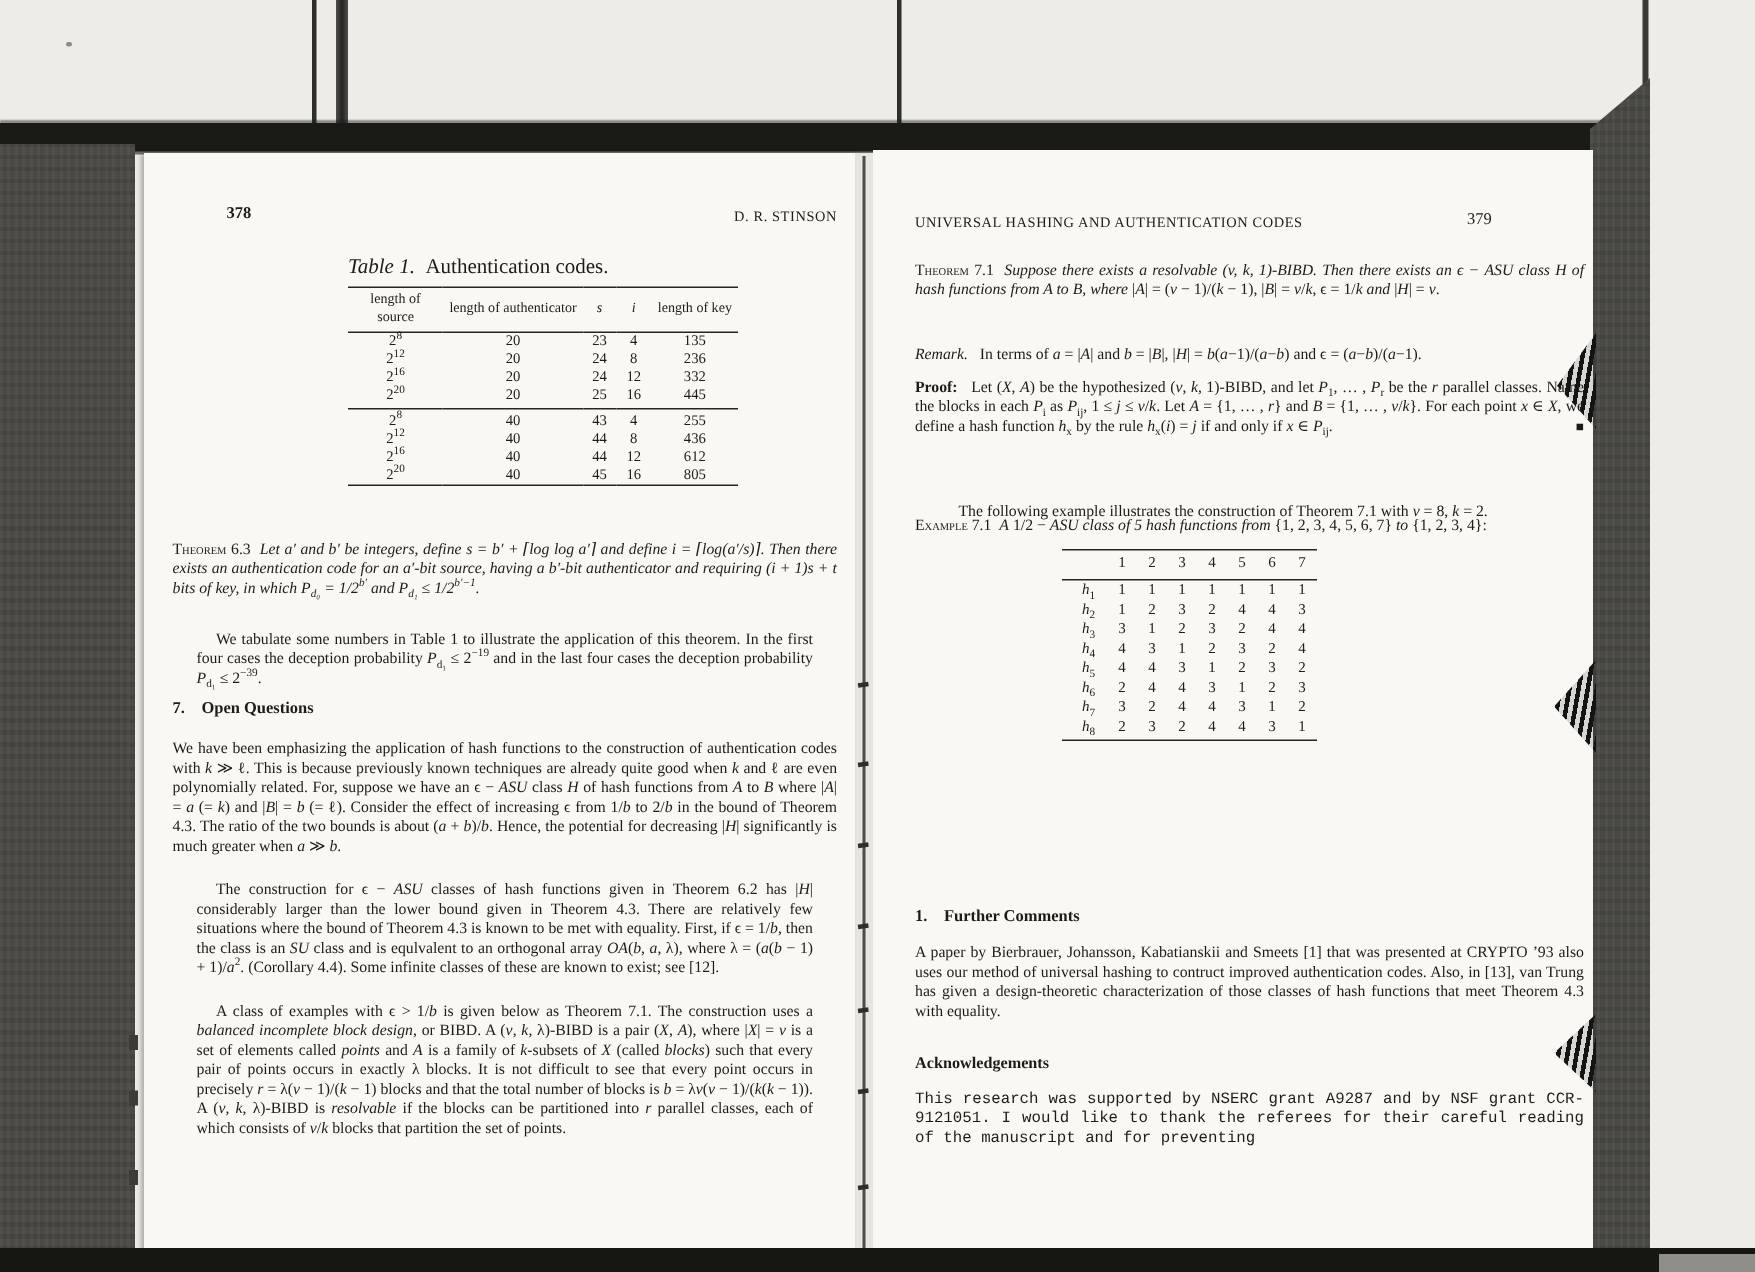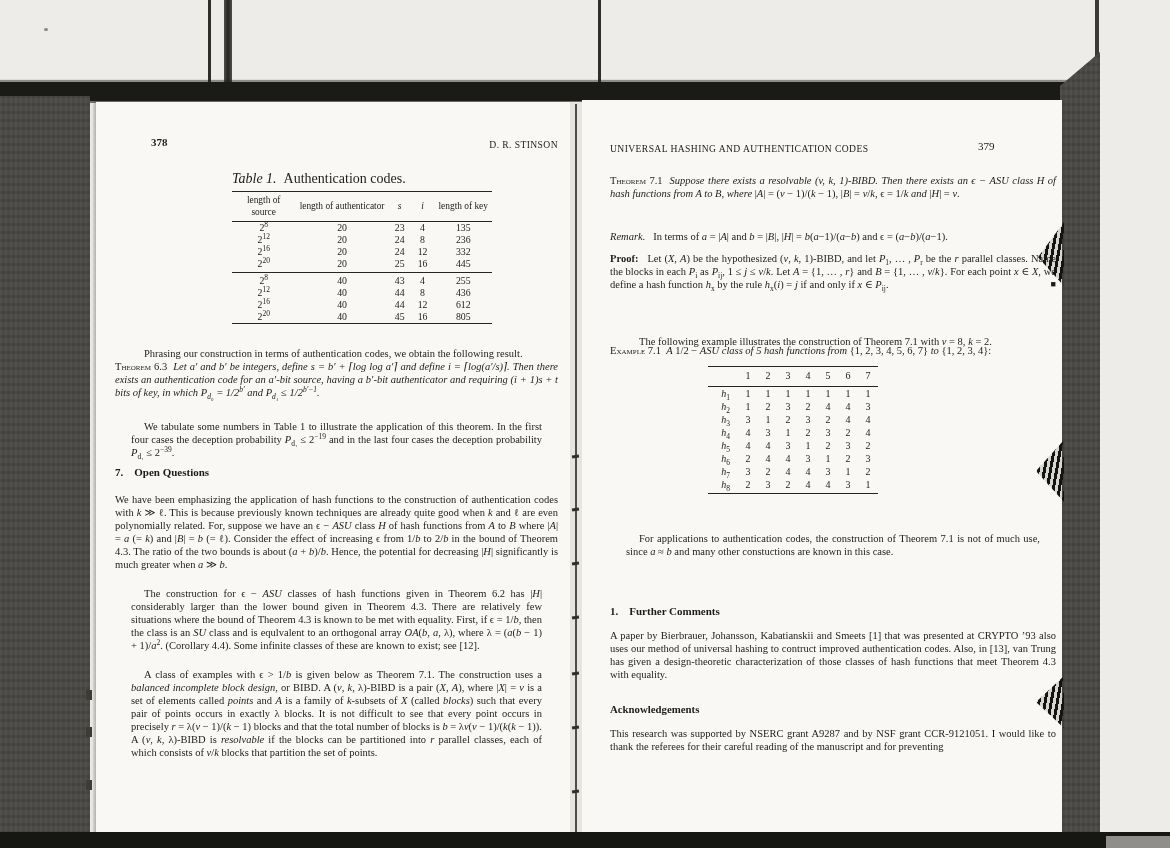--- a/index.html
+++ b/index.html
@@ -180,23 +180,20 @@
             <td>2<sup>20</sup></td>
             <td>40</td>
             <td>45</td>
             <td>16</td>
             <td>805</td>
           </tr>
         </tbody>
       </table>
   </div>
 
-  <div class="col" style="left:19px;top:229px;width:443px;">
-    <p class="ind">Phrasing our construction in terms of authentication codes, we obtain the following result.</p>
-  </div>
 
   <div class="col" style="left:19px;top:258px;width:443px;">
     <p class="noind"><span class="sc">Theorem 6.3</span>&nbsp;
       <span><i>Let a′ and b′ be integers, define s = b′ + ⌈log log a′⌉ and define i = ⌈log(a′/s)⌉. Then there exists an authentication code for an a′-bit source, having a b′-bit authenticator and requiring (i + 1)s + t bits of key, in which P<sub>d₀</sub> = 1/2<sup>b′</sup> and P<sub>d₁</sub> ≤ 1/2<sup>b′−1</sup>.</i></span></p>
   </div>
 
   <div class="col" style="left:19px;top:302px;width:443px;">
     <p class="ind">We tabulate some numbers in Table 1 to illustrate the application of this theorem. In the first four cases the deception probability <i>P</i><sub>d₁</sub> ≤ 2<sup>−19</sup> and in the last four cases the deception probability <i>P</i><sub>d₁</sub> ≤ 2<sup>−39</sup>.</p>
   </div>
 
@@ -339,27 +336,26 @@
           <td>2</td>
           <td>4</td>
           <td>4</td>
           <td>3</td>
           <td>1</td>
         </tr>
       </tbody>
     </table>
 
   <div class="col" style="left:28px;top:416px;width:446px;">
-    <p class="ind">For applications to authentication codes, the construction of Theorem 7.1 is not of much use, since <i>a</i> ≈ <i>b</i> and many other constuctions are known in this case.</p>
   </div>
 
   <div class="abs sechead" style="left:28px;top:505px;">1. Further Comments</div>
 
   <div class="col" style="left:28px;top:529px;width:446px;">
     <p class="noind">A paper by Bierbrauer, Johansson, Kabatianskii and Smeets [1] that was presented at CRYPTO ’93 also uses our method of universal hashing to contruct improved authentication codes.  Also, in [13], van Trung has given a design-theoretic characterization of those classes of hash functions that meet Theorem 4.3 with equality.</p>
   </div>
 
   <div class="abs" style="left:28px;top:603px;font-weight:bold;font-size:10.8px;">Acknowledgements</div>
 
-  <div class="col" style="left:28px;top:627px;width:446px;">
+  <div class="col" style="left:28px;top:627px;width:446px;font-family:Liberation Mono, monospace;">
     <p class="noind">This research was supported by NSERC grant A9287 and by NSF grant CCR-9121051.  I would like to thank the referees for their careful reading of the manuscript and for preventing</p>
   </div>
 </div>
 
 </body></html>

